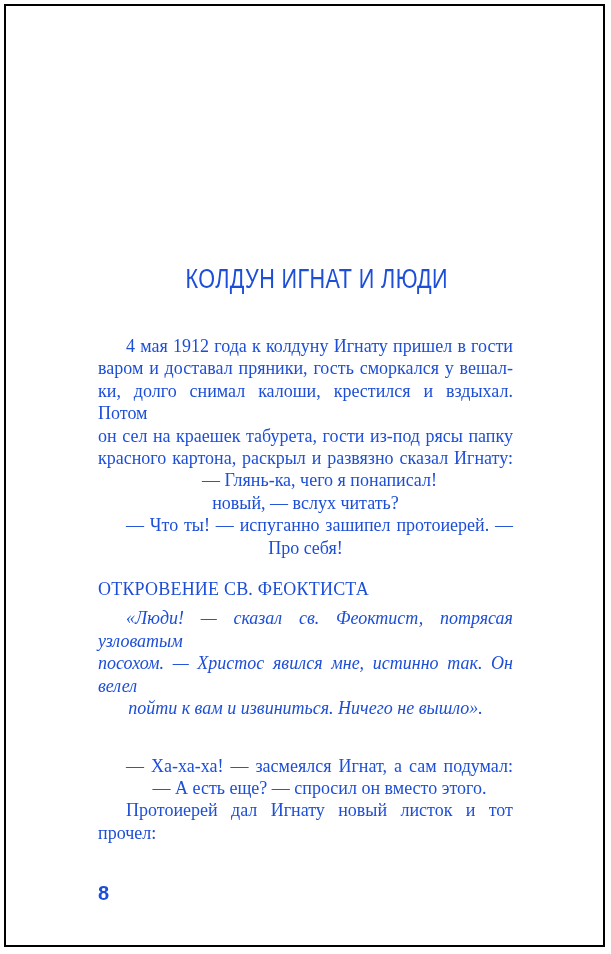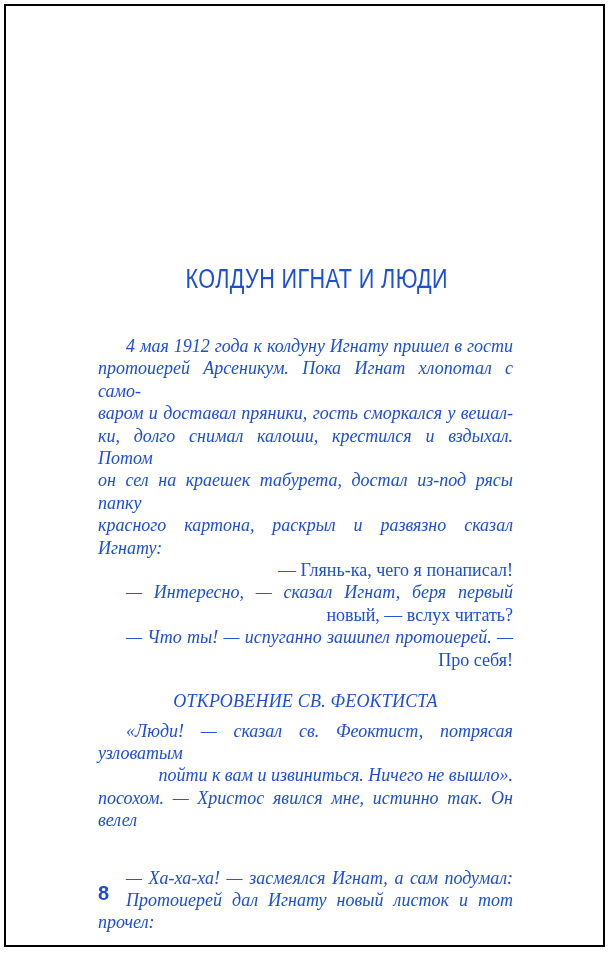--- a/index.html
+++ b/index.html
@@ -41,39 +41,36 @@
     text-align: center;
     padding-left: 28px;
     white-space: nowrap;
     transform: scaleX(0.8);
     margin: 0 0 39px 0;
     letter-spacing: 0.5px;
   }
   .l {
     margin: 0;
     line-height: 22.4px;
-    text-align: right;
+    text-align: center;
   }
   .j {
     text-align: justify;
     text-align-last: justify;
-    font-style: italic;
   }
   .s {
     text-indent: 28px;
   }
   .i {
     font-style: italic;
   }
   .heading {
     margin: 19px 0 7px 0;
     line-height: 22.4px;
-    text-align: center;
     letter-spacing: 0.2px;
-    font-style: italic;
   }
   .gap {
     margin-top: 35px;
   }
   .folio {
     position: absolute;
     left: 98px;
     top: 882px;
     font-family: "Liberation Sans", sans-serif;
     font-weight: 700;
@@ -84,36 +81,35 @@
 </head>
 <body>
 
 <div class="page">
   <div class="frame"></div>
 
   <div class="text">
     <div class="title">КОЛДУН ИГНАТ И ЛЮДИ</div>
 
     <p class="l j s">4 мая 1912 года к колдуну Игнату пришел в гости</p>
-    <p class="l j">протоиерей Арсеникум. Пока Игнат хлопотал с само-</p>
     <p class="l j">варом и доставал пряники, гость сморкался у вешал-</p>
     <p class="l j">ки, долго снимал калоши, крестился и вздыхал. Потом</p>
-    <p class="l j">он сел на краешек табурета, достал из-под рясы папку</p>
+    <p class="l j">он сел на краешек табурета, гости из-под рясы папку</p>
     <p class="l j">красного картона, раскрыл и развязно сказал Игнату:</p>
 
     <p class="l s">— Глянь-ка, чего я понаписал!</p>
-    <p class="l j s">— Интересно, — сказал Игнат, беря первый</p>
     <p class="l">новый, — вслух читать?</p>
     <p class="l j s">— Что ты! — испуганно зашипел протоиерей. —</p>
     <p class="l">Про себя!</p>
 
     <p class="heading">ОТКРОВЕНИЕ СВ. ФЕОКТИСТА</p>
 
     <p class="l j s i">«Люди! — сказал св. Феоктист, потрясая узловатым</p>
+    <p class="l j i">посохом. — Христос явился мне, истинно так. Он велел</p>
     <p class="l i">пойти к вам и извиниться. Ничего не вышло».</p>
-    <p class="l j i">посохом. — Христос явился мне, истинно так. Он велел</p>
 
     <p class="l j s gap">— Ха-ха-ха! — засмеялся Игнат, а сам подумал:</p>
+    <p class="l s">— А есть еще? — спросил он вместо этого.</p>
     <p class="l j s">Протоиерей дал Игнату новый листок и тот прочел:</p>
   </div>
 
   <div class="folio">8</div>
 </div>
 
 </body></html>

